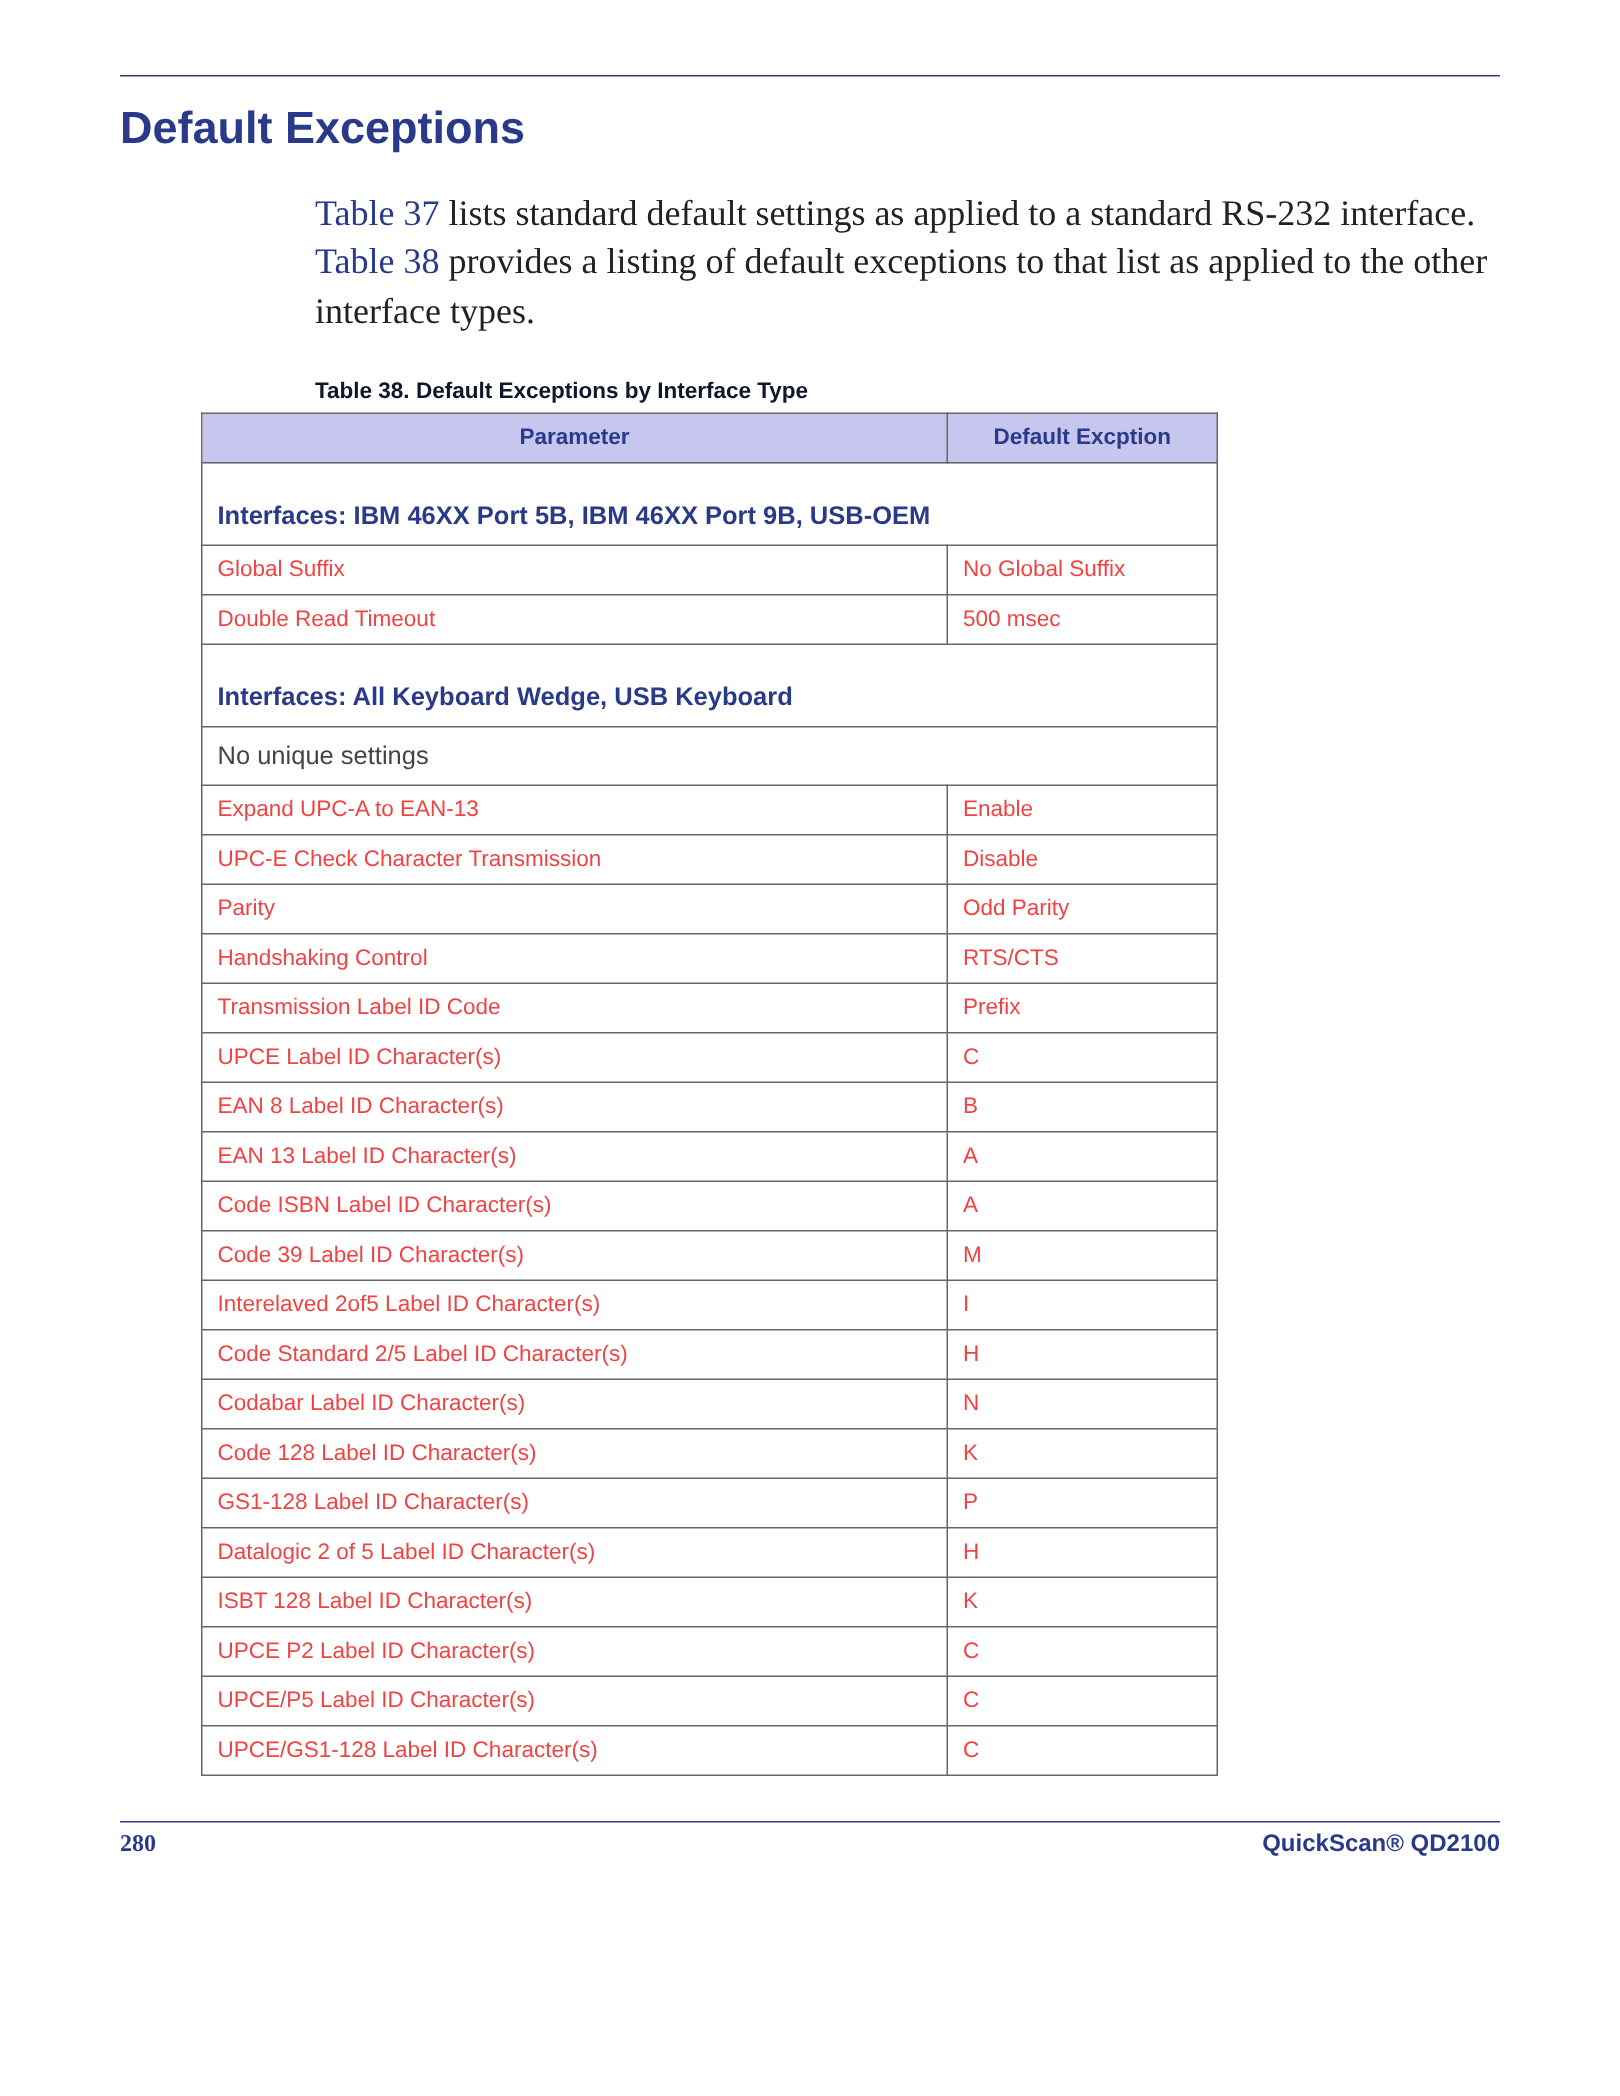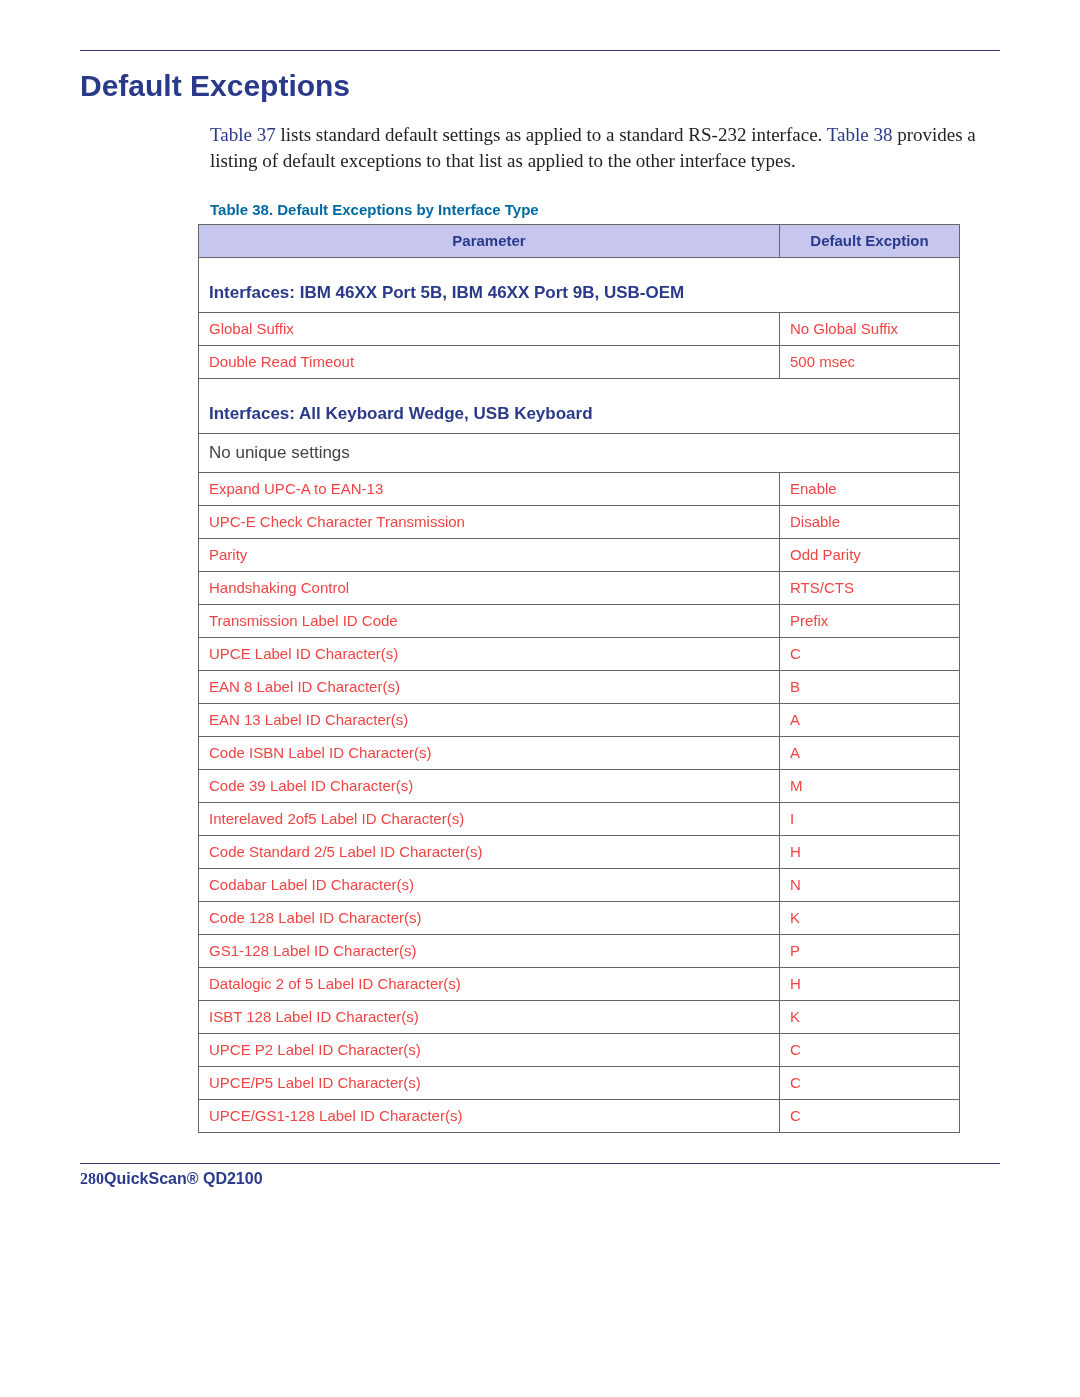--- a/index.html
+++ b/index.html
@@ -21,39 +21,39 @@
   .heading {
     font-family: Arial, Helvetica, sans-serif;
     font-weight: bold;
     font-size: 30px;
     color: #2a3a8a;
     margin: 0 0 6px 0;
   }
   .intro {
     margin-left: 130px;
     font-family: Georgia, "Times New Roman", serif;
-    font-size: 19px;
+    font-size: 24px;
     line-height: 1.35;
     color: #222;
     margin-bottom: 28px;
   }
   .intro .tlink {
     color: #2a3a8a;
   }
   .table-caption {
     margin-left: 130px;
     font-weight: bold;
     font-size: 15px;
-    color: #0369a1;
+    color: #0f172a;
     margin-bottom: 6px;
   }
   table.exc {
-    margin-left: 118px;
+    margin-left: 54px;
     border-collapse: collapse;
-    width: 762px;
+    width: 678px;
     font-size: 15px;
   }
   table.exc th, table.exc td {
     border: 1px solid #666;
     padding: 7px 10px 8px 10px;
     vertical-align: middle;
   }
   tr.hdr th {
     background: #c6c6ef;
     color: #2a3a8a;
@@ -84,21 +84,21 @@
   }
   tr.datarow td.param {
     text-align: left;
   }
   .footer-rule {
     border-top: 1px solid #3a3a7a;
     margin-top: 30px;
   }
   .footer {
     display: flex;
-    justify-content: flex-start;
+    justify-content: space-between;
     align-items: baseline;
     margin-top: 6px;
     font-family: Georgia, "Times New Roman", serif;
     color: #2a3a8a;
     font-weight: bold;
     font-size: 16px;
   }
   .footer .prod {
     font-family: Arial, Helvetica, sans-serif;
   }

